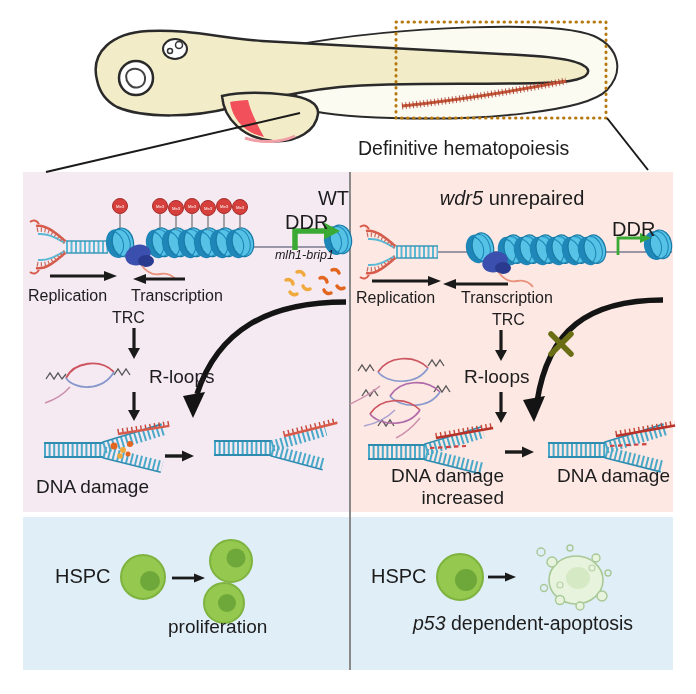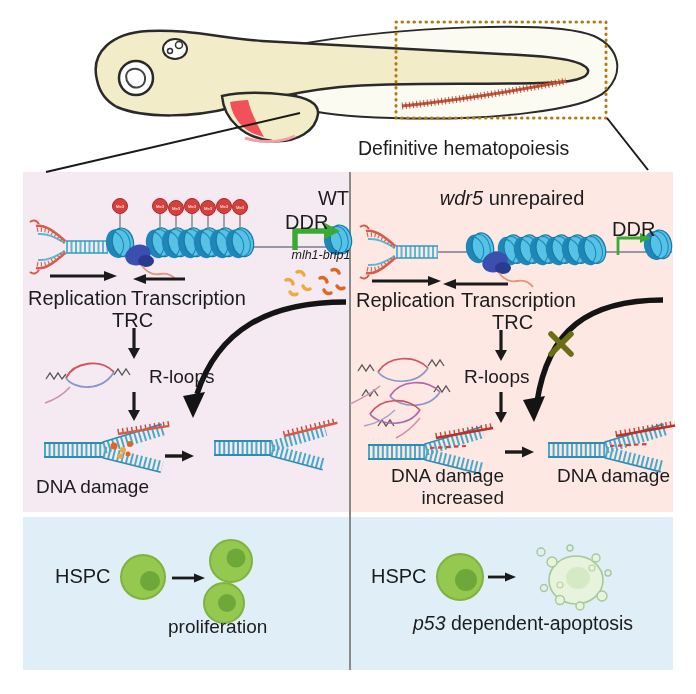--- a/index.html
+++ b/index.html
@@ -8,21 +8,21 @@
   .panel{position:absolute;}
   .panel-left-top{left:23px;top:172px;width:326px;height:340px;background:var(--left-bg,#f5eaf2);}
   .panel-right-top{left:351px;top:172px;width:322px;height:340px;background:var(--right-bg,#fde8e3);}
   .panel-left-bottom{left:23px;top:517px;width:326px;height:153px;background:var(--bottom-bg,#e0eef8);}
   .panel-right-bottom{left:351px;top:517px;width:322px;height:153px;background:var(--bottom-bg,#e0eef8);}
   .divider{position:absolute;left:349px;top:172px;width:2px;height:498px;background:var(--divider,#8a8a8a);}
   svg.art{position:absolute;left:0;top:0;z-index:2;pointer-events:none;}
   .lbl{position:absolute;z-index:3;white-space:nowrap;line-height:1.12;}
   .fs20{font-size:20px;}
   .fs19{font-size:19px;text-align:right;}
-  .fs17{font-size:20px;}
+  .fs17{font-size:16px;}
   .gene{font-style:italic;}
   .caption{font-size:19.5px;}
   .gene-small{font-size:12.5px;font-style:italic;text-align:center;width:90px;}
   .two-line{white-space:normal;line-height:22px;}
   .alignr{text-align:right;width:134px;}
   .mark-text{font-size:4.2px;fill:#ffffff;text-anchor:middle;font-family:"Liberation Sans",sans-serif;}
 </style>
 </head>
 <body>
 
@@ -346,21 +346,21 @@
 
   <div class="lbl caption" style="left:358px;top:138px;">Definitive hematopoiesis</div>
 
   <div class="lbl fs20" style="left:23px;top:187px;width:326px;text-align:right;">WT</div>
   <div class="lbl fs20" style="left:351px;top:187px;width:322px;text-align:center;">
     <span class="gene">wdr5</span>
     <span>unrepaired</span>
   </div>
 
   <div class="lbl fs20" style="left:285px;top:211px;">DDR</div>
-  <div class="lbl gene-small" style="left:276px;top:248px;">mlh1-brip1</div>
+  <div class="lbl gene-small" style="left:244px;top:248px;text-align:right;">mlh1-brip1</div>
 
   <div class="lbl fs17" style="left:28px;top:287px;">Replication</div>
   <div class="lbl fs17" style="left:131px;top:287px;">Transcription</div>
   <div class="lbl fs17" style="left:112px;top:309px;">TRC</div>
   <div class="lbl fs19" style="left:149px;top:366px;">R-loops</div>
   <div class="lbl fs19" style="left:36px;top:476px;">DNA damage</div>
   <div class="lbl fs20" style="left:55px;top:565px;">HSPC</div>
   <div class="lbl fs19" style="left:168px;top:616px;">proliferation</div>
 
   <div class="lbl fs20" style="left:612px;top:218px;">DDR</div>

